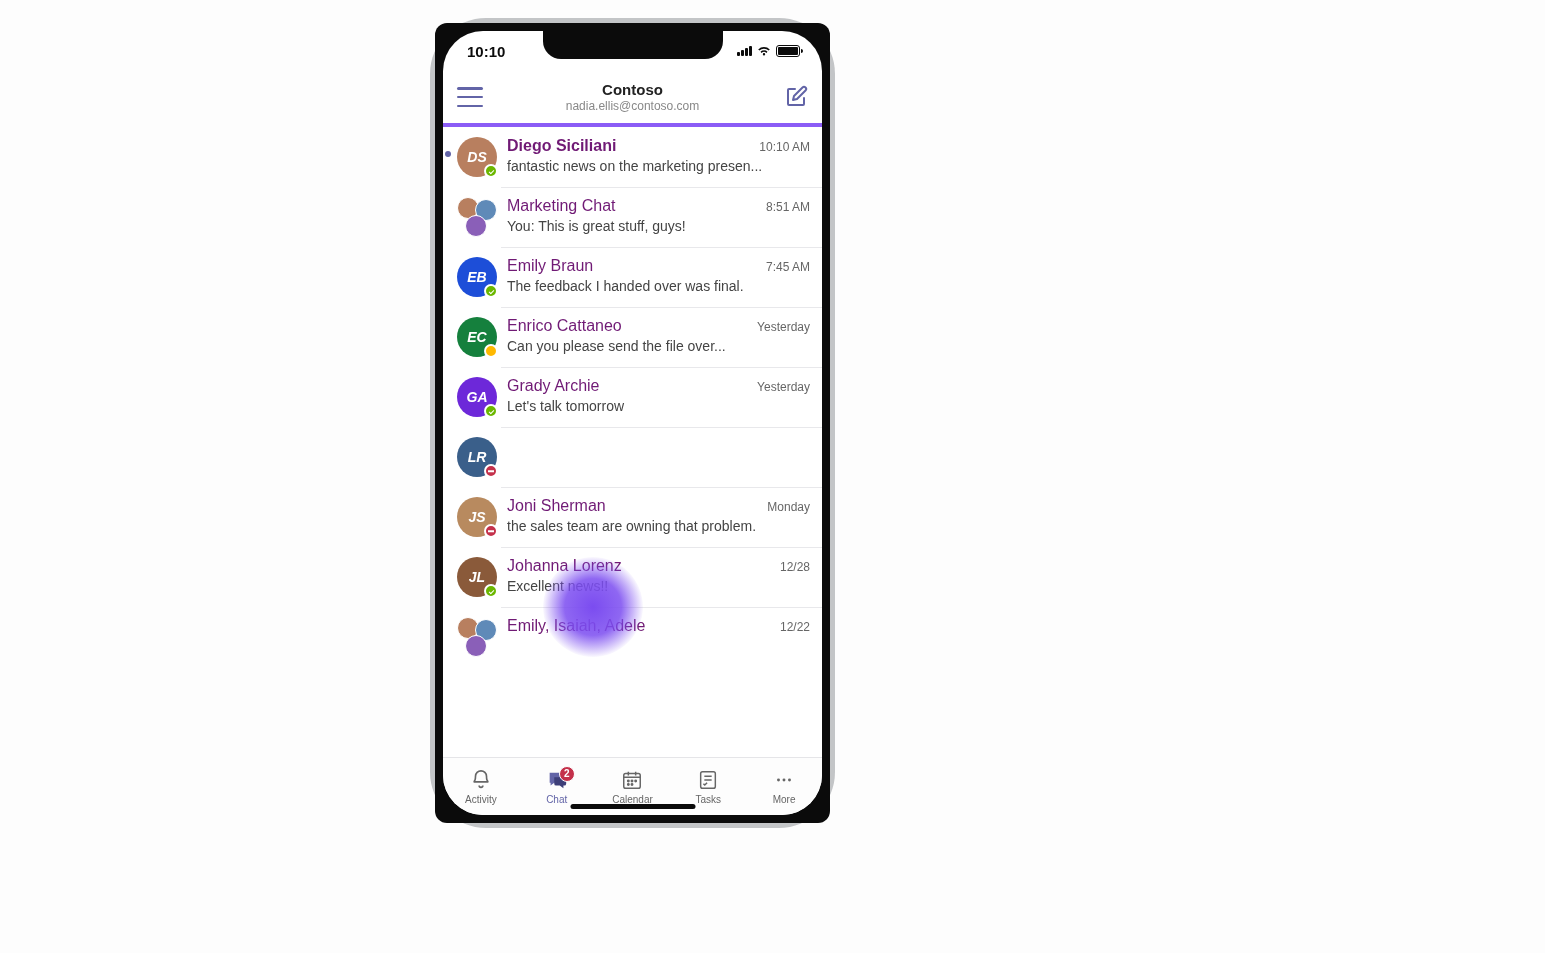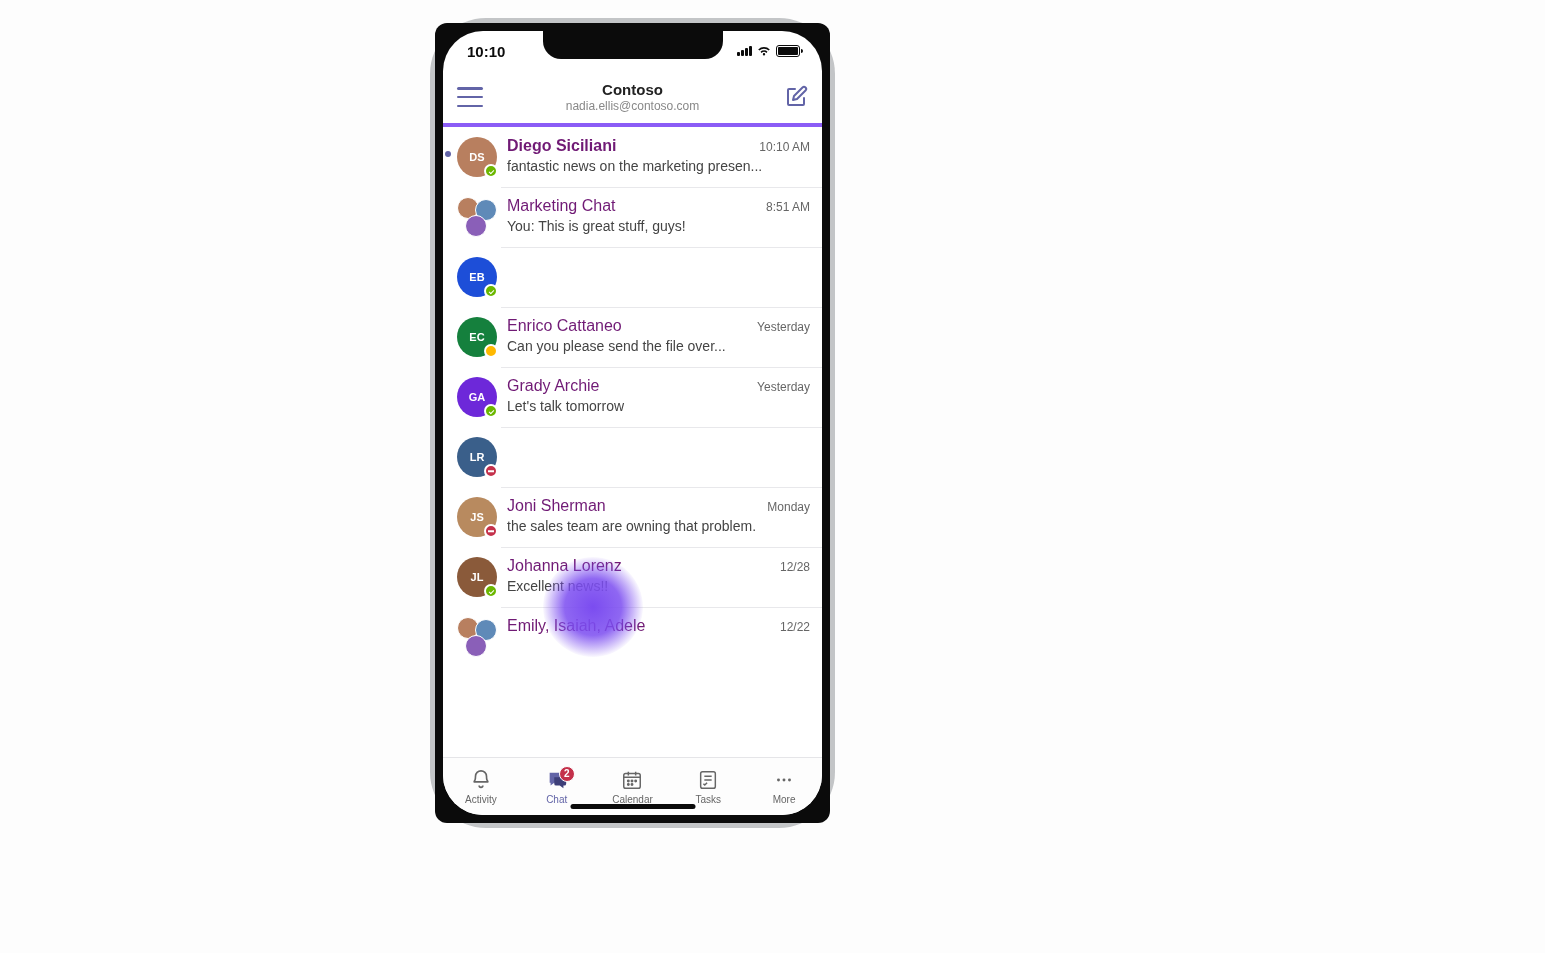--- a/index.html
+++ b/index.html
@@ -122,21 +122,21 @@
     width:6px; height:6px; border-radius:50%;
     background:#6264a7;
     position:absolute; left:2px; top:24px;
   }
   .avatar {
     width:40px; height:40px; border-radius:50%;
     margin-left:4px; margin-right:10px;
     flex-shrink:0;
     position:relative;
     display:flex; align-items:center; justify-content:center;
-    color:#fff; font-weight:600; font-size:11px;
+    color:#fff; font-weight:600; font-size:14px;font-style:italic;
   }
   .presence {
     position:absolute; bottom:-1px; right:-1px;
     width:14px; height:14px; border-radius:50%;
     border:2px solid #fff;
   }
   .p-avail { background:#6bb700; }
   .p-away  { background:#ffb900; }
   .p-busy  { background:#c4314b; }
   .p-avail::after {
@@ -291,20 +291,27 @@
             <div class="chat-body">
               <div class="chat-top">
                 <div class="chat-name">Marketing Chat</div>
                 <div class="chat-time">8:51 AM</div>
               </div>
               <div class="chat-preview">You: This is great stuff, guys!</div>
             </div>
           </div>
           <div class="chat-row">
             <div class="avatar" style="background: #1d4ed8;">EB<div class="presence p-avail"></div></div>
+            <div class="chat-body">
+              <div class="chat-top">
+                <div class="chat-name">Emily Braun</div>
+                <div class="chat-time">7:45 AM</div>
+              </div>
+              <div class="chat-preview">The feedback I handed over was final.</div>
+            </div>
           </div>
           <div class="chat-row">
             <div class="avatar" style="background: #15803d;">EC<div class="presence p-away"></div></div>
             <div class="chat-body">
               <div class="chat-top">
                 <div class="chat-name">Enrico Cattaneo</div>
                 <div class="chat-time">Yesterday</div>
               </div>
               <div class="chat-preview">Can you please send the file over...</div>
             </div>

